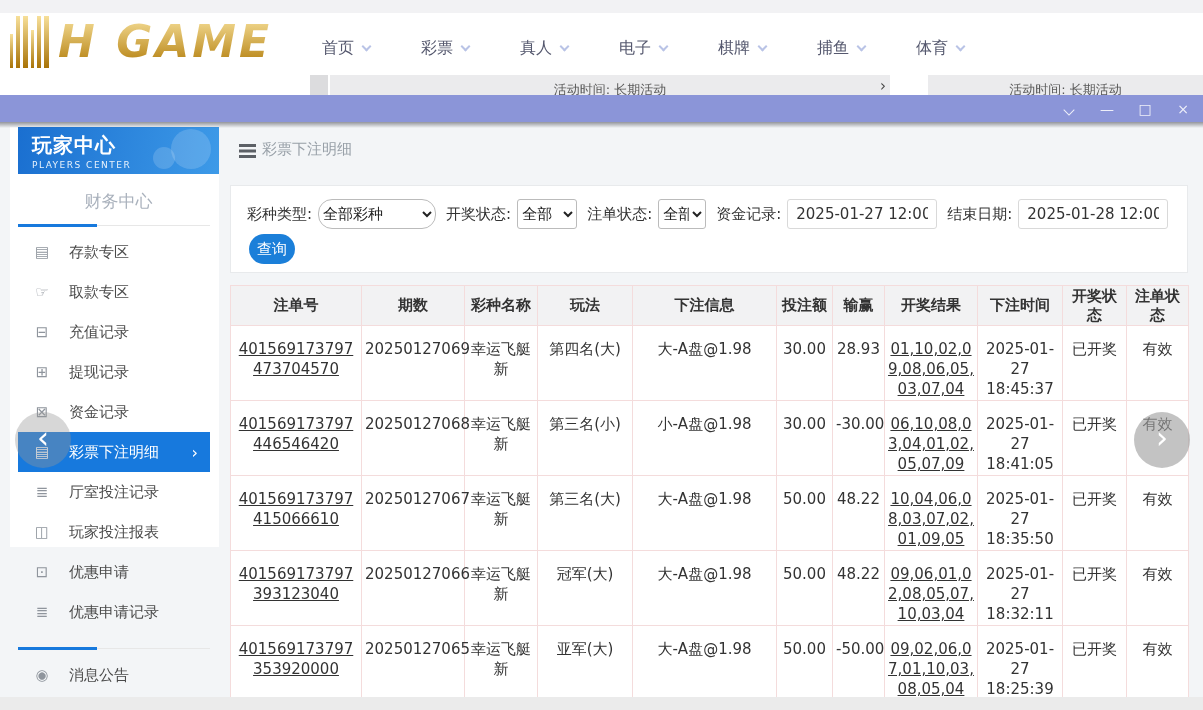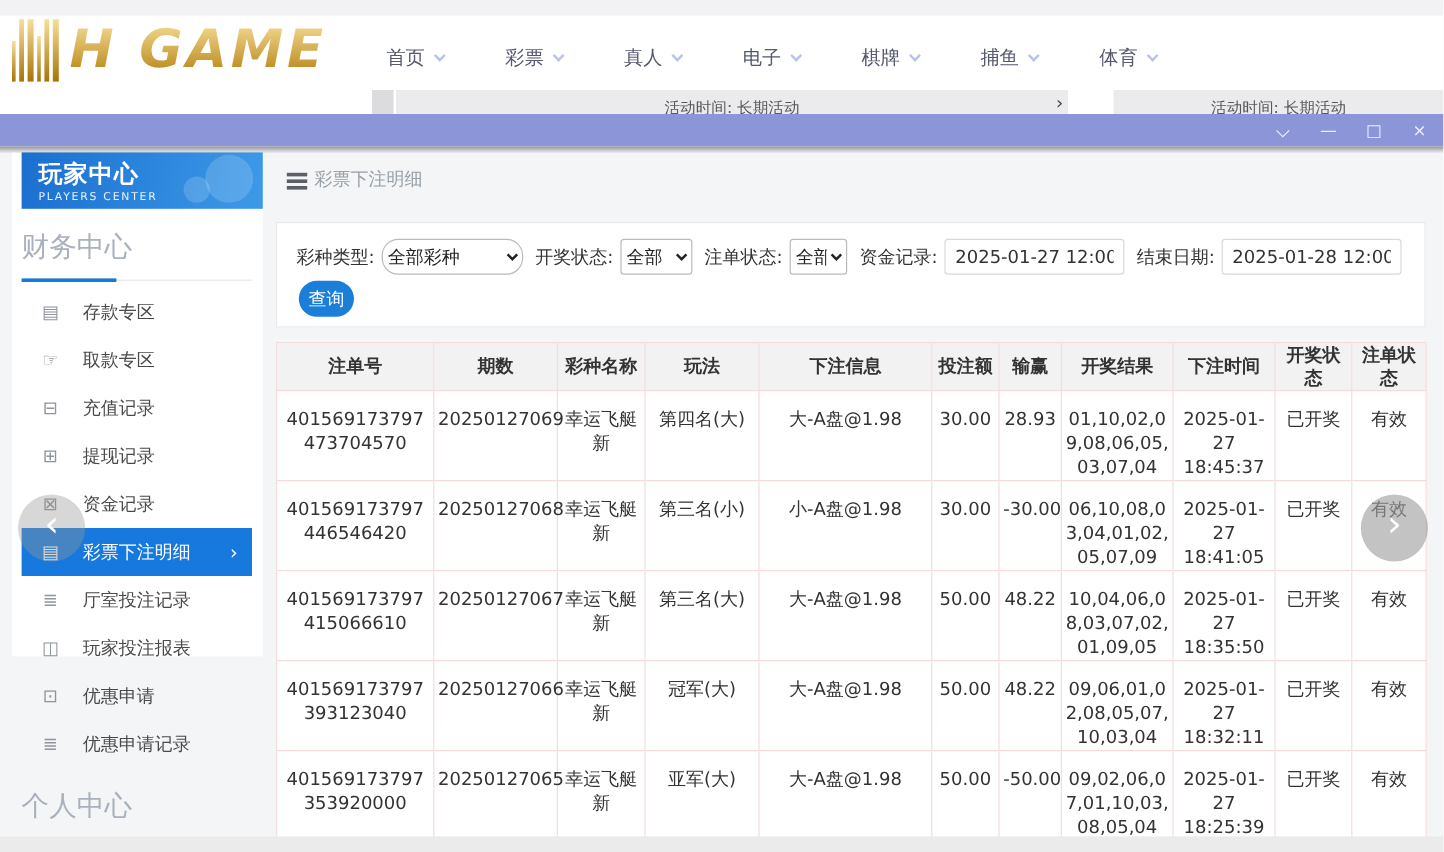--- a/index.html
+++ b/index.html
@@ -49,21 +49,21 @@
   
   .sidebar { position:absolute; left:10px; top:5px; width:209px; height:420px; background:#fff; }
   .sb-header { position:relative; margin-left:8px; height:47px; overflow:hidden;
     background:linear-gradient(100deg,#1a6fd0,#3d9ae8); padding:5px 0 0 14px; cursor:default; }
   .sb-title { color:#fff; font-size:20px; font-weight:bold; letter-spacing:1px; }
   .sb-subtitle { color:#e8f2fc; font-size:9px; letter-spacing:1.5px; margin-top:1px; }
   .gp1, .gp2 { position:absolute; border-radius:50%; background:rgba(255,255,255,.16); }
   .gp1 { width:40px; height:40px; right:8px; top:2px; }
   .gp2 { width:22px; height:22px; right:44px; top:20px; }
   .sb-heading { margin:16px 0 0 8px; }
-  .sb-heading-text { font-size:23px; color:#a9b1bc; padding-left:0; }
+  .sb-heading-text { font-size:17px; color:#a9b1bc; padding-left:0;text-align:center; }
   .sb-underline { position:relative; margin-top:12px; width:192px; height:1px; background:#e7e7e7; }
   .sb-underline::before { content:""; position:absolute; left:0; top:-1px; width:79px; height:3px; background:#1779dd; }
   .sb-menu { margin-top:6px; }
   .sb-item { position:relative; height:40px; display:flex; align-items:center; cursor:pointer; margin-left:8px; width:192px; }
   .sb-item .mi-icon { width:20px; margin-left:14px; text-align:center; color:#8f959d; font-size:15px; }
   .sb-item .mi-label { margin-left:17px; font-size:15px; color:#4a4a4a; white-space:nowrap; }
   .sb-item .mi-chev { position:absolute; right:12px; color:#fff; font-size:16px; }
   .sb-item.active { background:#1779dd; }
   .sb-item.active .mi-icon, .sb-item.active .mi-label { color:#fff; }
 
@@ -86,21 +86,21 @@
   .search-btn { position:absolute; left:18px; top:48px; width:46px; height:30px; background:#1b7fd9;
     color:#fff; font-size:15px; border:none; border-radius:15px; cursor:pointer; font-family:inherit; }
 
   
   .bet-table { position:absolute; left:230px; top:163px; width:958px; border-collapse:collapse;
     table-layout:fixed; background:#fff; }
   .bet-table th { height:40px; background:#f2f2f3; font-size:15px; font-weight:bold; color:#333;
     border:1px solid #f4dcdc; text-align:center; padding:0 2px; }
   .bet-table td { height:75px; font-size:15px; color:#333; border:1px solid #f4dcdc;
     text-align:center; vertical-align:top; padding:13px 3px 0 3px; line-height:20px; }
-  .bet-table td.c-id, .bet-table td.c-result { word-break:break-all; }
+  .bet-table td.c-id, .bet-table td.c-result { word-break:break-all;text-decoration:underline; }
   col.w1{width:131px} col.w2{width:103px} col.w3{width:73px} col.w4{width:95px}
   col.w5{width:144px} col.w6{width:56px} col.w7{width:52px} col.w8{width:93px}
   col.w9{width:85px} col.w10{width:64px} col.w11{width:62px}
 
   
   .float-arrow { position:absolute; width:56px; height:56px; border-radius:50%;
     display:flex; align-items:center; justify-content:center; cursor:pointer; z-index:6;
     color:#fff; font-size:30px; line-height:30px; }
   .fa-left { left:15px; top:290px; background:rgba(150,150,150,.38); }
   .fa-right { left:1134px; top:290px; background:rgba(158,158,158,.62); }
@@ -241,21 +241,20 @@
           <span class="mi-chev"></span>
         </div>
           <div class="sb-item">
           <span class="mi-icon">≣</span>
           <span class="mi-label">优惠申请记录</span>
           <span class="mi-chev"></span>
         </div>
         </div>
 
       <div class="sb-heading">
-        <div class="sb-heading-text">个人中心</div>
         <div class="sb-underline"></div>
       </div>
 
       <div class="sb-menu">
 
       <div class="sb-item">
           <span class="mi-icon">◉</span>
           <span class="mi-label">消息公告</span>
           <span class="mi-chev"></span>
         </div>

